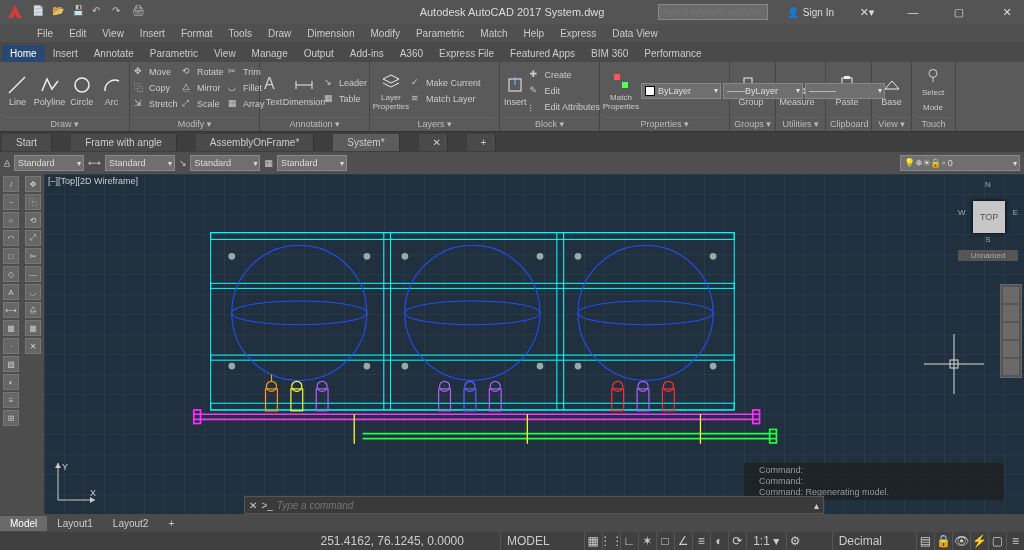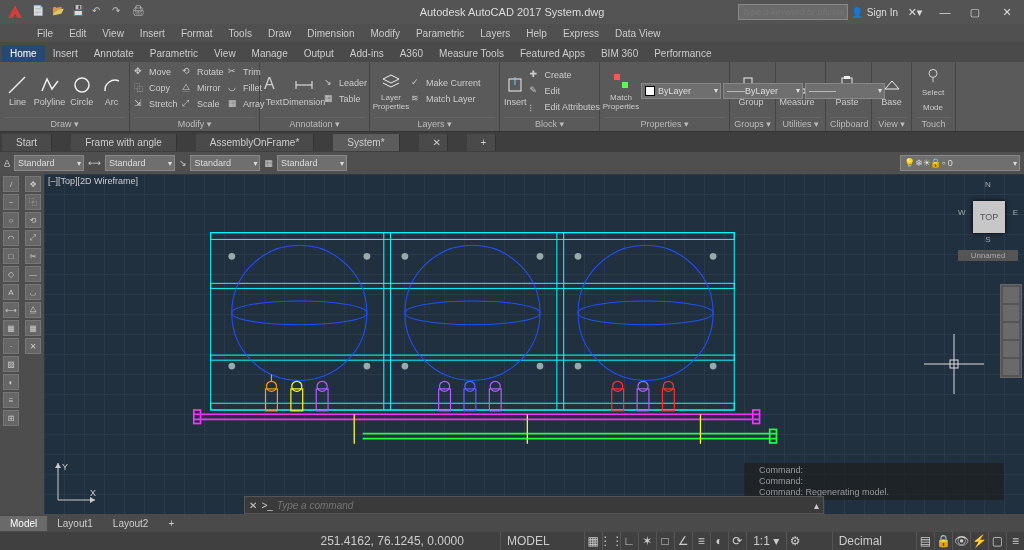--- a/index.html
+++ b/index.html
@@ -4,21 +4,21 @@
 <style>
   * { box-sizing: border-box; margin: 0; padding: 0; font-family: "Segoe UI", Arial, sans-serif; }
   body { width: 1024px; height: 550px; background: #3b3b3b; color: #ccc; overflow: hidden; font-size: 10px; }
 
   
   .titlebar { height: 24px; background: #545454; display: flex; align-items: center; color: #ddd; position: relative; }
   .logo { width: 22px; height: 22px; margin: 1px 4px; display:flex;align-items:center;justify-content:center;}
   .qat { display: flex; gap: 6px; margin-left: 2px; }
   .qat span { width: 14px; height: 14px; opacity: .8; }
   .title-center { position: absolute; left: 50%; transform: translateX(-50%); font-size: 11px; }
-  .title-right { margin-left: auto; display: flex; align-items: center; gap: 4px; padding-right:2px;}
+  .title-right { margin-left: auto; display: flex; align-items: center; gap: 20px; padding-right:2px;}
   .search-box { width: 110px; height: 16px; background: #6a6a6a; border:1px solid #888; color:#bbb; font-size:9px; padding:0 3px; font-style:italic;}
   .win-btn { width: 26px; height: 20px; display:flex;align-items:center;justify-content:center; font-size:11px;}
   .win-close { width:30px;}
 
   
   .menubar { height: 18px; background: #505050; display: flex; align-items: center; padding-left: 30px; gap: 2px; font-size: 10px; }
   .menubar span { padding: 2px 7px; cursor:pointer;}
 
   
   .ribtabs { height: 20px; background: #4a4a4a; display:flex; align-items:flex-end; font-size:10px; padding-left:2px;}
@@ -113,37 +113,37 @@
     <span>File</span>
     <span>Edit</span>
     <span>View</span>
     <span>Insert</span>
     <span>Format</span>
     <span>Tools</span>
     <span>Draw</span>
     <span>Dimension</span>
     <span>Modify</span>
     <span>Parametric</span>
-    <span>Layers</span>
+    <span>Match</span>
     <span>Help</span>
     <span>Express</span>
     <span>Data View</span>
   </div>
 
 <div class="ribtabs" id="ribtabs">
     <span class="active">Home</span>
     <span>Insert</span>
     <span>Annotate</span>
     <span>Parametric</span>
     <span>View</span>
     <span>Manage</span>
     <span>Output</span>
     <span>Add-ins</span>
     <span>A360</span>
-    <span>Measure Tools</span>
+    <span>Express File</span>
     <span>Featured Apps</span>
     <span>BIM 360</span>
     <span>Performance</span>
   </div>
 
 <div class="ribbon">
 
   <div class="panel" style="width:130px">
     <div class="row">
       <div class="bigbtn">

